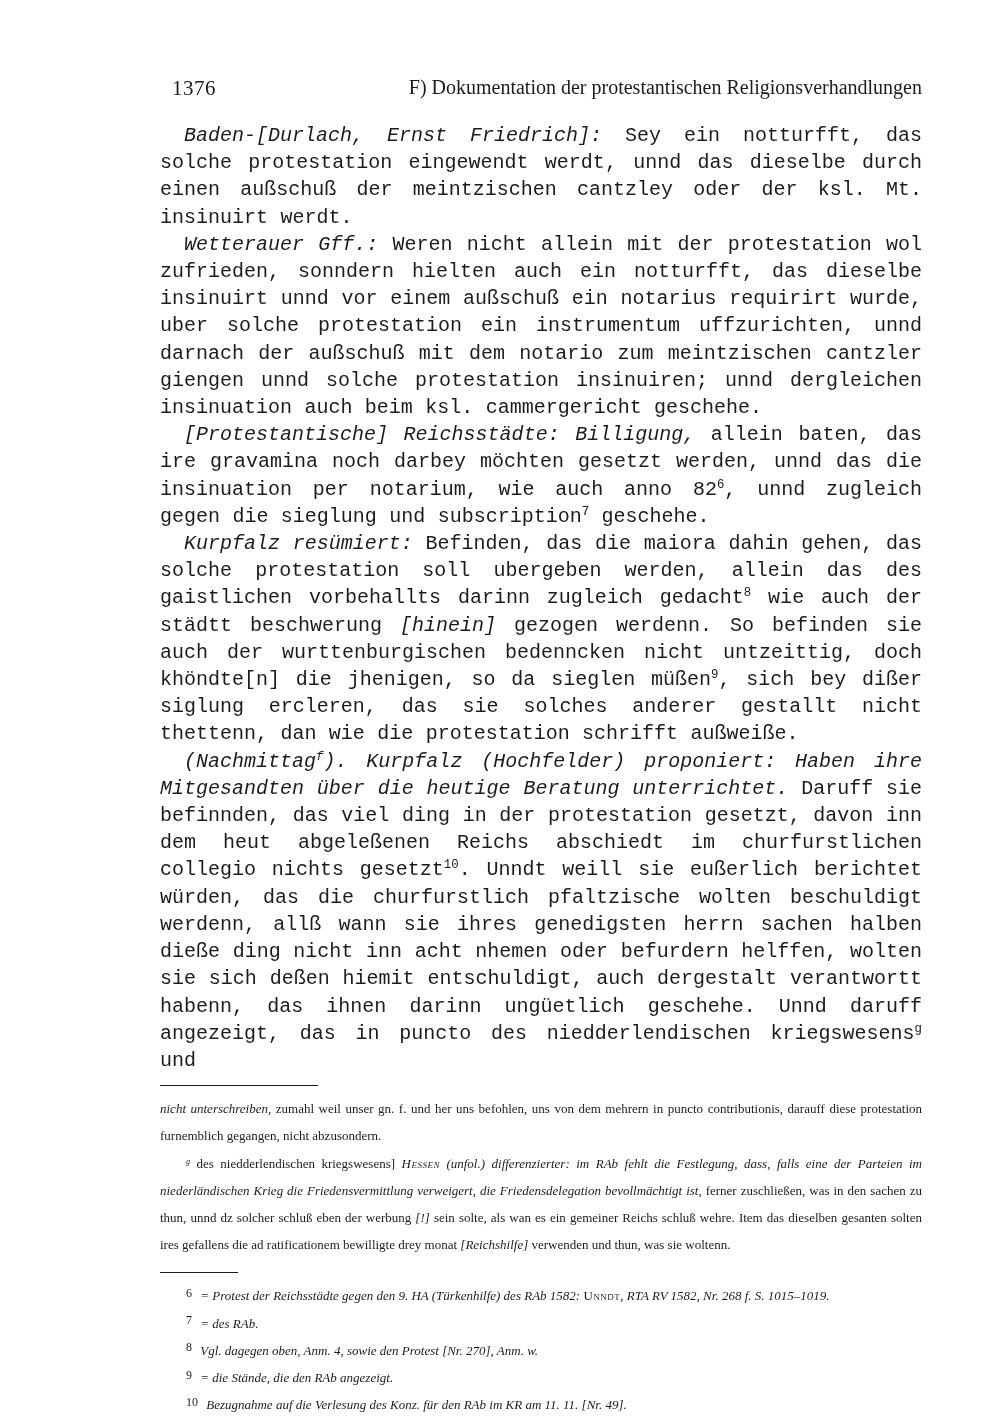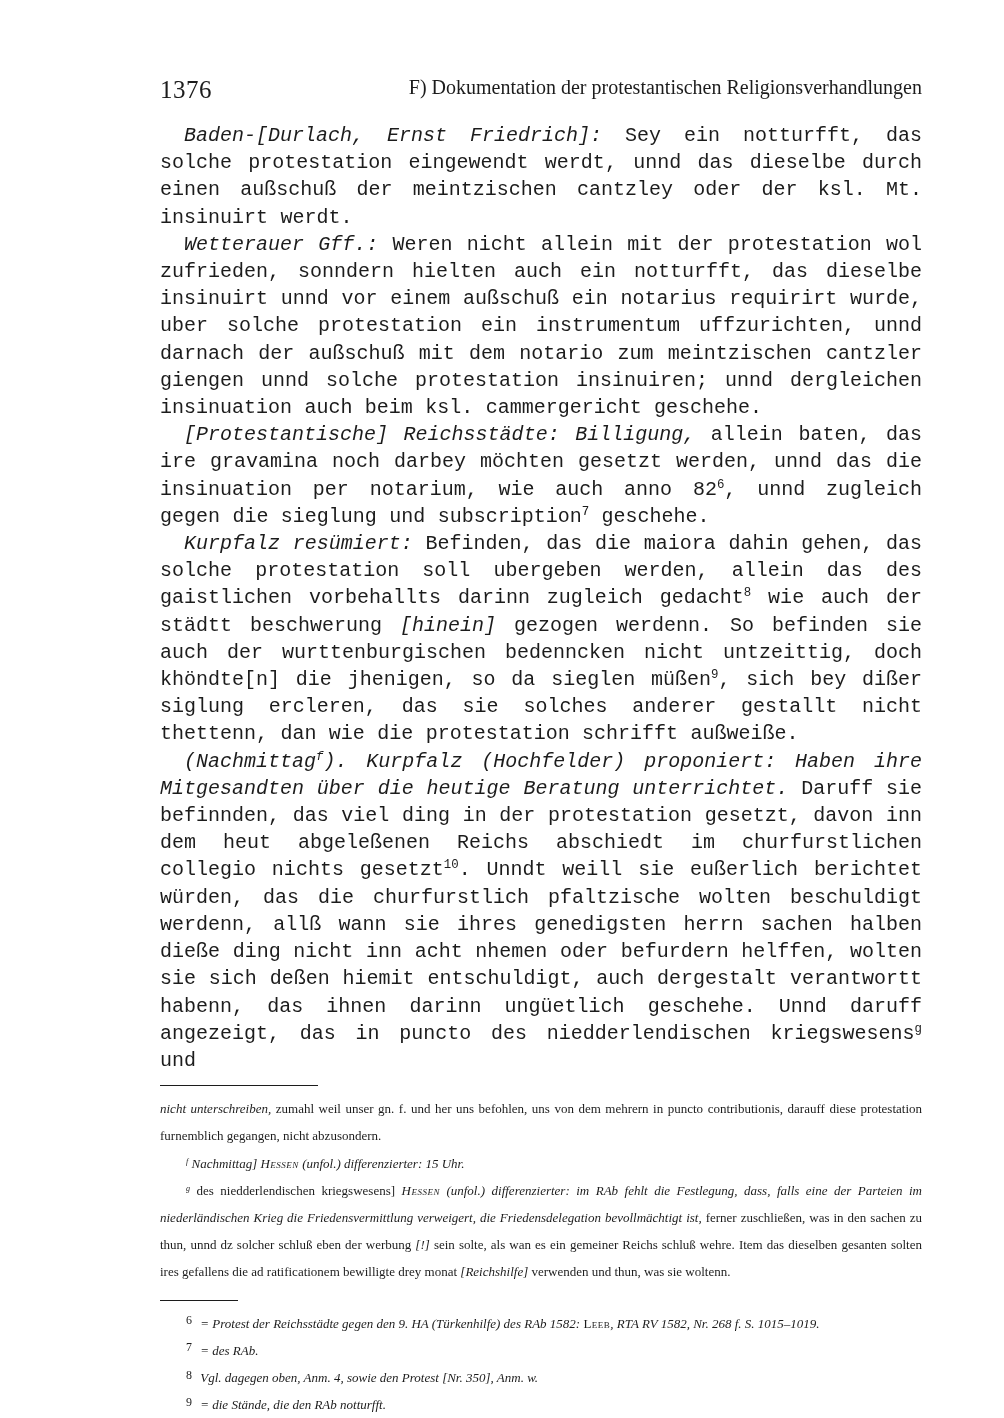--- a/index.html
+++ b/index.html
@@ -8,21 +8,21 @@
     background:#ffffff;
     font-family:"Liberation Serif","DejaVu Serif",serif;
     color:#1c1c1c;
     -webkit-font-smoothing:antialiased;
   }
   .page{position:relative;width:1004px;height:1418px;overflow:hidden;background:#ffffff;}
   .text-col{position:absolute;left:160px;top:76px;width:762px;}
 
   
   .runhead{position:relative;height:26px;margin-bottom:20px;font-size:20px;}
-  .folio{position:absolute;left:0;top:0;font-size:25px;letter-spacing:.5px;}
+  .folio{position:absolute;left:12px;top:0;font-size:21px;letter-spacing:.5px;}
   .rtitle{text-align:right;padding-left:30px;font-size:20px;}
 
   
   .bodytext p{
     margin:0;
     font-size:20px;
     line-height:27.2px;
     text-align:justify;
     hyphens:none;
     word-spacing:.4px;
@@ -68,28 +68,27 @@
         <p class="indent"><span class="i">Wetterauer Gff.: </span><span class="r">Weren nicht allein mit der protestation wol zufrieden, sonndern hielten auch ein notturfft, das dieselbe insinuirt unnd vor einem außschuß ein notarius requirirt wurde, uber solche protestation ein instrumentum uffzurichten, unnd darnach der außschuß mit dem notario zum meintzischen cantzler giengen unnd solche protestation insinuiren; unnd dergleichen insinuation auch beim ksl. cammergericht geschehe.</span></p>
         <p class="indent"><span class="i">[Protestantische] Reichsstädte: Billigung, </span><span class="r">allein baten, das ire gravamina noch darbey möchten gesetzt werden, unnd das die insinuation per notarium, wie auch anno 82</span><span class="sup">6</span><span class="r">, unnd zugleich gegen die sieglung und subscription</span><span class="sup">7</span><span class="r"> geschehe.</span></p>
         <p class="indent"><span class="i">Kurpfalz resümiert: </span><span class="r">Befinden, das die maiora dahin gehen, das solche protestation soll ubergeben werden, allein das des gaistlichen vorbehallts darinn zugleich gedacht</span><span class="sup">8</span><span class="r"> wie auch der städtt beschwerung </span><span class="i">[hinein] </span><span class="r">gezogen werdenn. So befinden sie auch der wurttenburgischen bedenncken nicht untzeittig, doch khöndte[n] die jhenigen, so da sieglen müßen</span><span class="sup">9</span><span class="r">, sich bey dißer siglung ercleren, das sie solches anderer gestallt nicht thettenn, dan wie die protestation schrifft außweiße.</span></p>
         <p class="indent"><span class="i">(Nachmittag</span><span class="isup">f</span><span class="i">). Kurpfalz (Hochfelder) proponiert: Haben ihre Mitgesandten über die heutige Beratung unterrichtet. </span><span class="r">Daruff sie befinnden, das viel ding in der protestation gesetzt, davon inn dem heut abgeleßenen Reichs abschiedt im churfurstlichen collegio nichts gesetzt</span><span class="sup">10</span><span class="r">. Unndt weill sie eußerlich berichtet würden, das die churfurstlich pfaltzische wolten beschuldigt werdenn, allß wann sie ihres genedigsten herrn sachen halben dieße ding nicht inn acht nhemen oder befurdern helffen, wolten sie sich deßen hiemit entschuldigt, auch dergestalt verantwortt habenn, das ihnen darinn ungüetlich geschehe. Unnd daruff angezeigt, das in puncto des niedderlendischen kriegswesens</span><span class="sup">g</span><span class="r"> und</span></p>
       </div>
 
     <hr class="fnrule r1">
 
     <div class="apparatus">
         <p><span class="i">nicht unterschreiben, </span><span class="r">zumahl weil unser gn. f. und her uns befohlen, uns von dem mehrern in puncto contributionis, darauff diese protestation furnemblich gegangen, nicht abzusondern.</span></p>
-        <p class="indent"><span class="isup">f</span><span class="i"> Nachmittag] </span><span class="sci">Hessen</span><span class="i"> (unfol.) differenzierter: 15 Uhr.</span></p>
         <p class="indent"><span class="isup">g</span><span class="r"> des niedderlendischen kriegswesens] </span><span class="sci">Hessen</span><span class="i"> (unfol.) differenzierter: im RAb fehlt die Festlegung, dass, falls eine der Parteien im niederländischen Krieg die Friedensvermittlung verweigert, die Friedensdelegation bevollmächtigt ist, </span><span class="r">ferner zuschließen, was in den sachen zu thun, unnd dz solcher schluß eben der werbung </span><span class="i">[!] </span><span class="r">sein solte, als wan es ein gemeiner Reichs schluß wehre. Item das dieselben gesanten solten ires gefallens die ad ratificationem bewilligte drey monat </span><span class="i">[Reichshilfe] </span><span class="r">verwenden und thun, was sie woltenn.</span></p>
       </div>
 
     <hr class="fnrule r2">
 
     <div class="footnotes">
-        <p class="indent"><span class="fnnum">6</span><span class="i"> = Protest der Reichsstädte gegen den 9. HA (Türkenhilfe) des RAb 1582: </span><span class="sc">Leeb</span><span class="i">, RTA RV 1582, Nr. 268 f. S. 1015–1019.</span></p>
+        <p class="indent"><span class="fnnum">6</span><span class="i"> = Protest der Reichsstädte gegen den 9. HA (Türkenhilfe) des RAb 1582: </span><span class="sc">Unndt</span><span class="i">, RTA RV 1582, Nr. 268 f. S. 1015–1019.</span></p>
         <p class="indent"><span class="fnnum">7</span><span class="i"> = des RAb.</span></p>
-        <p class="indent"><span class="fnnum">8</span><span class="i"> Vgl. dagegen oben, Anm. 4, sowie den Protest [Nr. 350], Anm. w.</span></p>
-        <p class="indent"><span class="fnnum">9</span><span class="i"> = die Stände, die den RAb notturfft.</span></p>
+        <p class="indent"><span class="fnnum">8</span><span class="i"> Vgl. dagegen oben, Anm. 4, sowie den Protest [Nr. 270], Anm. w.</span></p>
+        <p class="indent"><span class="fnnum">9</span><span class="i"> = die Stände, die den RAb angezeigt.</span></p>
         <p class="indent"><span class="fnnum">10</span><span class="i"> Bezugnahme auf die Verlesung des Konz. für den RAb im KR am 11. 11. [Nr. 49].</span></p>
       </div>
 
   </div>
 </div>
 
 </body></html>

